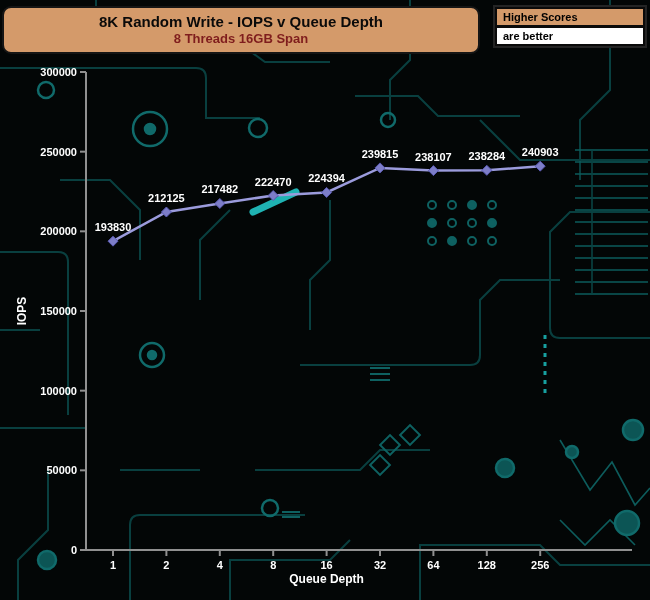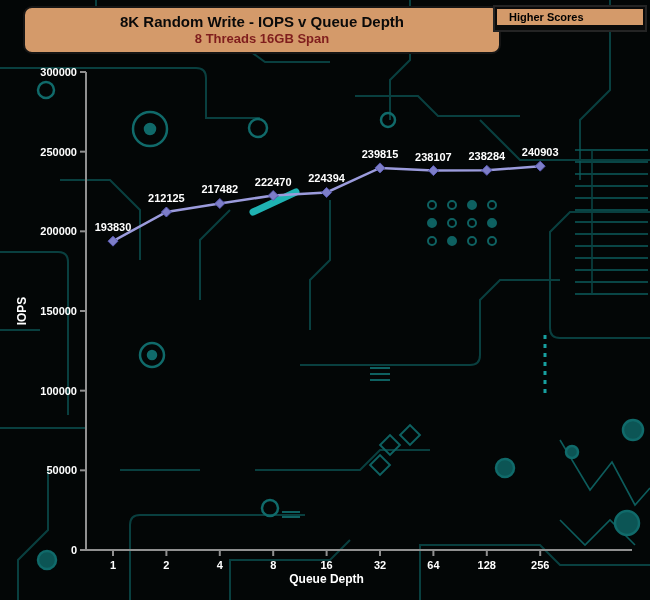--- a/index.html
+++ b/index.html
@@ -2,32 +2,32 @@
 <html><head>
 <meta charset="utf-8">
 <style>
   * { margin:0; padding:0; box-sizing:border-box; }
   html,body { background:#000; }
   body { width:650px; height:600px; font-family:"Liberation Sans", sans-serif; }
   #app { position:relative; width:650px; height:600px; background:#030606; overflow:hidden; }
   svg.layer { position:absolute; left:0; top:0; }
 
   .title-box {
-    position:absolute; left:23px; top:6px; width:478px; height:48px;
+    position:absolute; left:2px; top:6px; width:478px; height:48px;
     background:#d49a6a; border:2px solid #151515; border-radius:9px;
     display:flex; flex-direction:column; align-items:center; justify-content:center;
   }
   .title-box .t { font-size:15px; font-weight:bold; color:#0a0a0a; line-height:1.25; }
   .title-box .s { font-size:13px; font-weight:bold; color:#7f1d1d; line-height:1.25; }
 
   .legend {
     position:absolute; right:3px; top:5px; width:154px;
     background:#0a0a0a; border:2px solid #242424; padding:2px;
   }
-  .legend .hi { background:#d49a6a; color:#000; font-size:11px; font-weight:bold; padding:2px 12px; margin-bottom:3px; }
+  .legend .hi { background:#d49a6a; color:#000; font-size:11px; font-weight:bold; padding:2px 6px; margin-bottom:3px; }
   .legend .ab { background:#ffffff; color:#000; font-size:11px; font-weight:bold; padding:2px 6px; }
 
   #chart-svg text { font-family:"Liberation Sans", sans-serif; font-weight:bold; fill:#ffffff; }
 </style>
 </head>
 <body>
 
 <div id="app">
 
   <svg class="layer" width="650" height="600" viewBox="0 0 650 600">
@@ -158,15 +158,16 @@
       <text x="540.2" y="156.16122000000001" text-anchor="middle" font-size="11">240903</text>
     </svg>
 
   <div class="title-box">
     <div class="t">8K Random Write - IOPS v Queue Depth</div>
     <div class="s">8 Threads 16GB Span</div>
   </div>
 
   <div class="legend">
     <div class="hi">Higher Scores</div>
+    <div class="ab">are better</div>
   </div>
 
 </div>
 
 </body></html>

